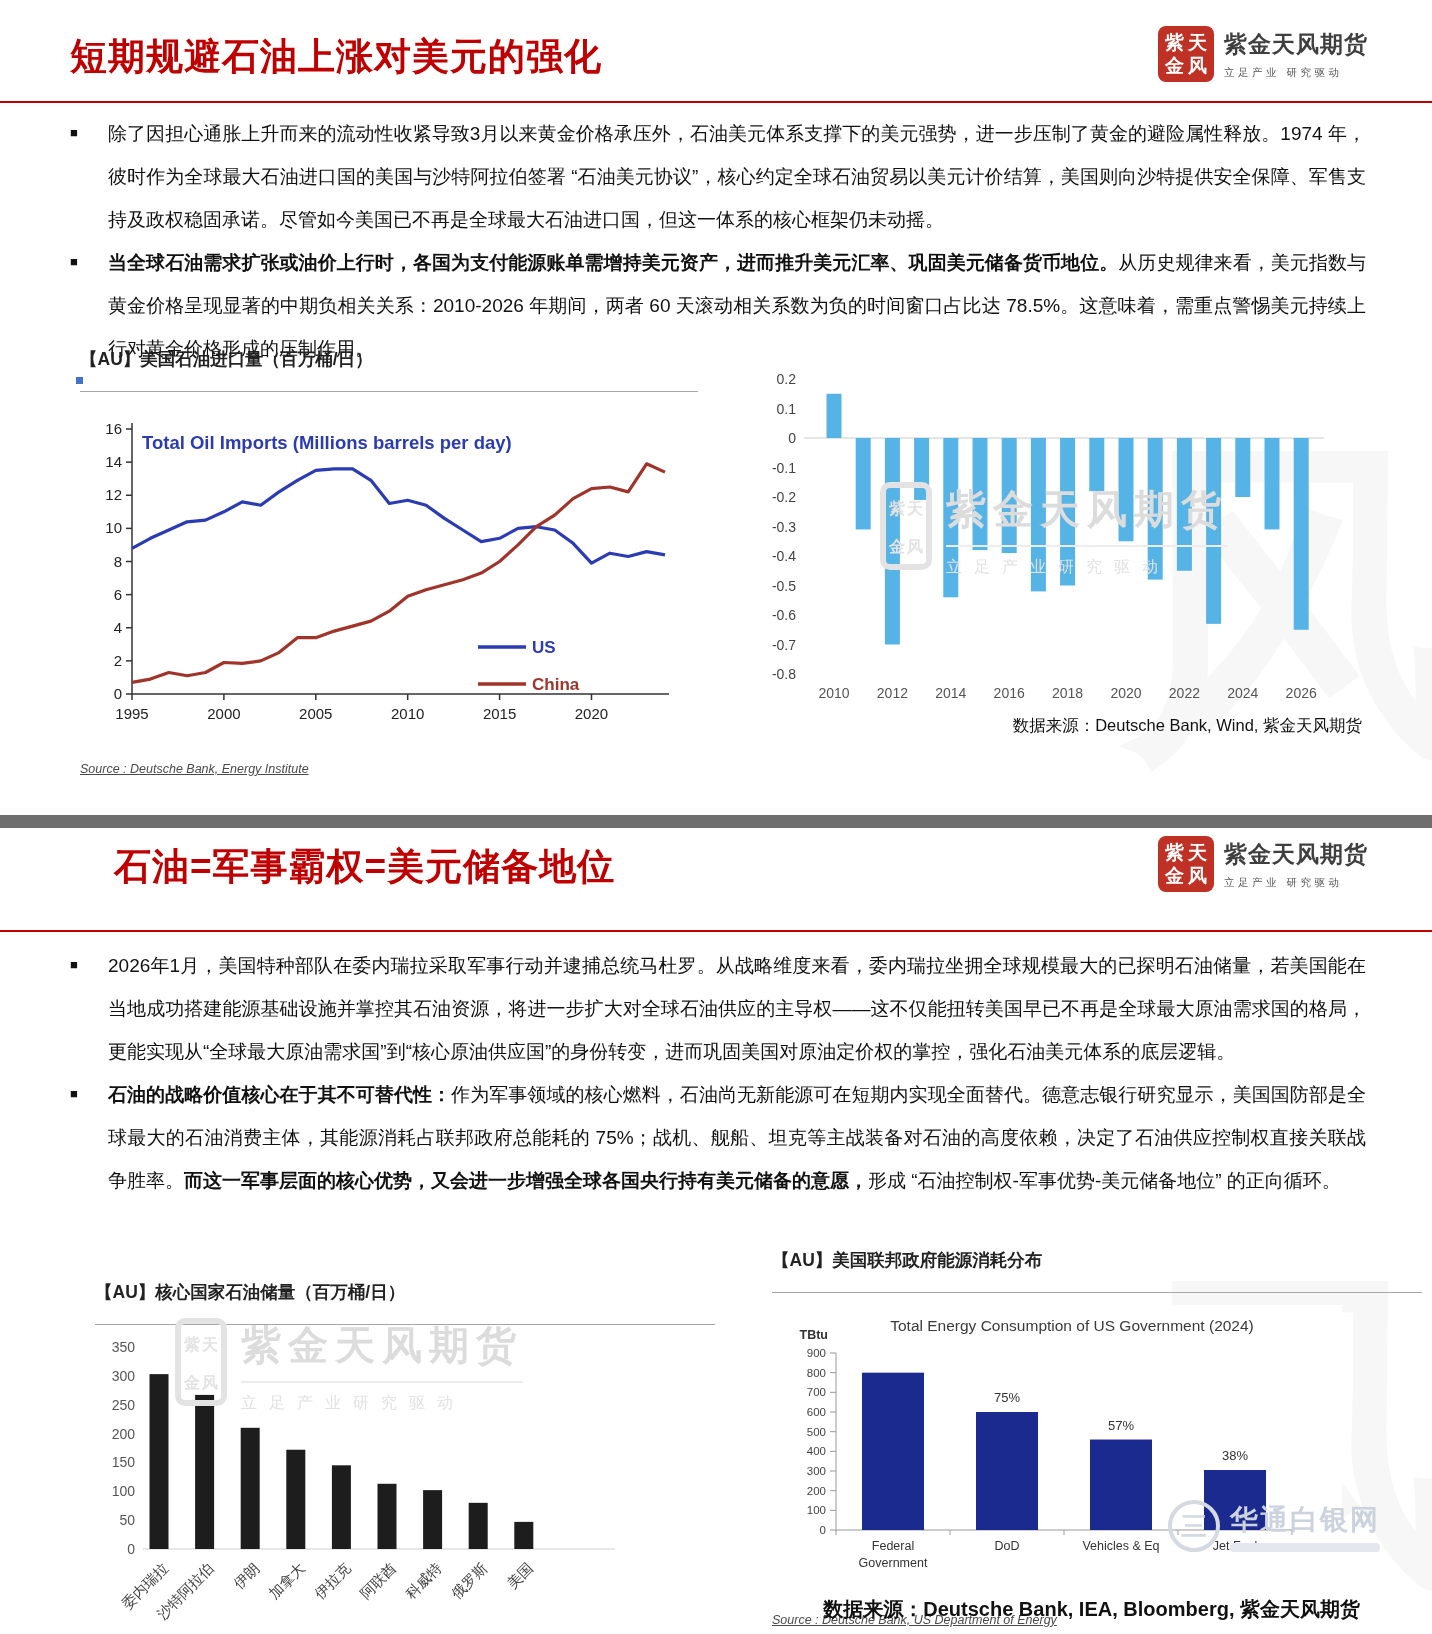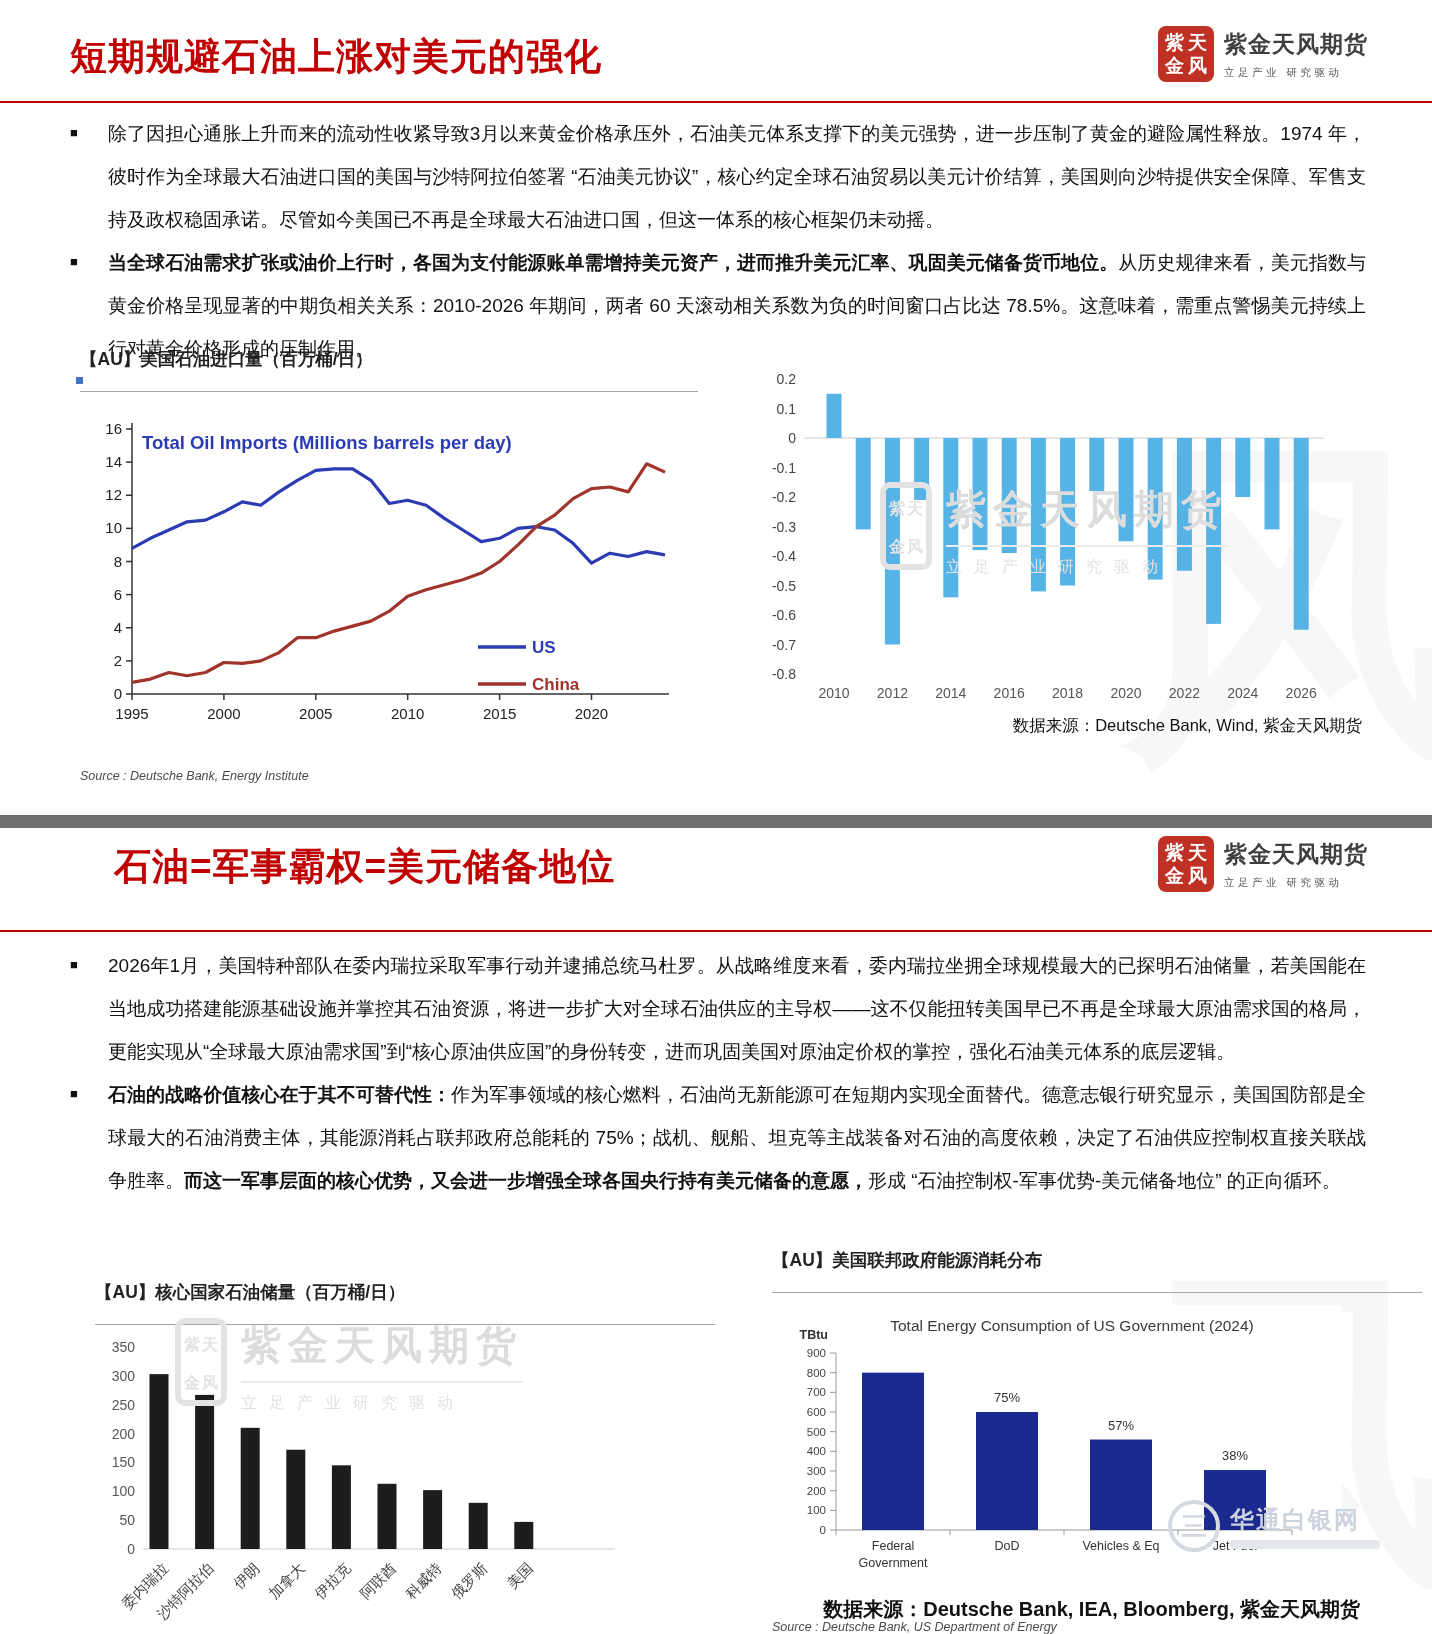--- a/index.html
+++ b/index.html
@@ -35,41 +35,41 @@
 
   
   .chart-block { position:absolute; }
   #c1l { left:80px;  top:347px; width:618px; }
   #c1r { left:748px; top:347px; width:660px; }
   #c2l { left:95px;  top:1252px; width:620px;margin-top:28px; }
   #c2r { left:772px; top:1248px; width:650px; }
   .chart-header { font-size:17.5px; font-weight:bold; color:#222; padding-bottom:20px;
                   border-bottom:1px solid #a6a6a6; }
   .chart-svg { display:block; margin-top:12px; }
-  .src-note { font-style:italic; font-size:12.5px; color:#4a4a4a; margin-top:15px; }
+  .src-note { font-style:italic; font-size:12.5px; color:#4a4a4a; margin-top:8px;text-decoration:underline; }
   .datasource1 { text-align:right; padding-right:46px; font-size:16.5px; color:#111; margin-top:6px; }
   .datasource2 { position:absolute; right:72px; top:1596px; font-size:20px; font-weight:bold; color:#111; }
   .blue-dot { position:absolute; left:76px; top:377px; width:7px; height:7px; background:#4472c4; }
 
   
   .wm { position:absolute; display:flex; gap:14px; align-items:flex-start; pointer-events:none; }
   #wm1 { left:880px; top:482px; }
   #wm2 { left:175px; top:1318px; }
   .wm-seal { width:52px; height:88px; border:6px solid #e3e3e3; border-radius:10px; display:grid;
              grid-template-columns:1fr 1fr; grid-template-rows:1fr 1fr; padding:2px; }
   .wm-seal span { color:#e3e3e3; font-weight:bold; font-size:16px; text-align:center; line-height:38px; }
   .wm-text .wm-brand { font-size:40px; font-weight:bold; color:#dcdcdc; letter-spacing:7px; padding-bottom:8px; border-bottom:2px solid #ececec; }
   .wm-text .wm-tag { font-size:16px; color:#e2e2e2; letter-spacing:12px; margin-top:10px; }
   .wm-big { position:absolute; font-size:340px; color:#f7f7f7; font-weight:bold; pointer-events:none; }
   #wmbig1 { right:-30px; top:380px; }
   #wmbig2 { right:-30px; top:1210px; }
   .wm-corner { position:absolute; left:1168px; top:1500px; display:flex; gap:10px; align-items:center; pointer-events:none; }
   .wm-corner .circle { width:52px; height:52px; border:4px solid #d4d9e2; border-radius:50%;
                        color:#d4d9e2; font-size:26px; font-weight:bold; display:flex; align-items:center; justify-content:center; }
-  .wm-corner .ctext { font-size:24px; font-weight:bold; color:#ccd3de; letter-spacing:2px; }
+  .wm-corner .ctext { font-size:28px; font-weight:bold; color:#ccd3de; letter-spacing:2px; }
   .wm-corner .csub { width:150px; height:9px; background:#e4e8ee; border-radius:4px; margin-top:4px; }
 </style>
 </head>
 <body>
 
 <div class="page">
 
   <div class="wm-big" id="wmbig1">风</div>
   <div class="wm-big" id="wmbig2">风</div>
 

